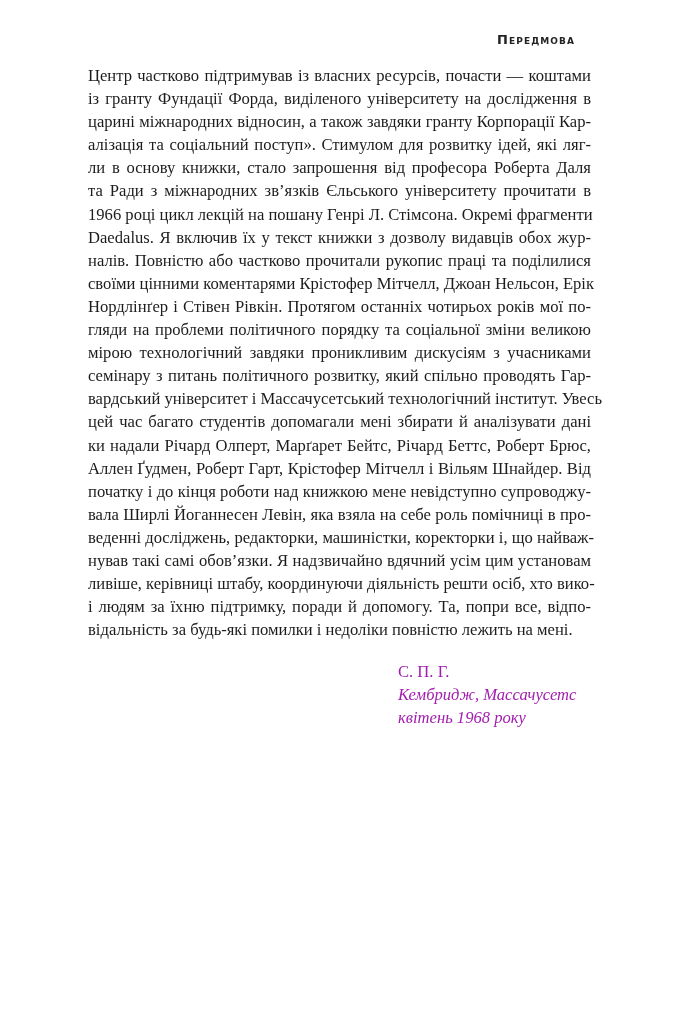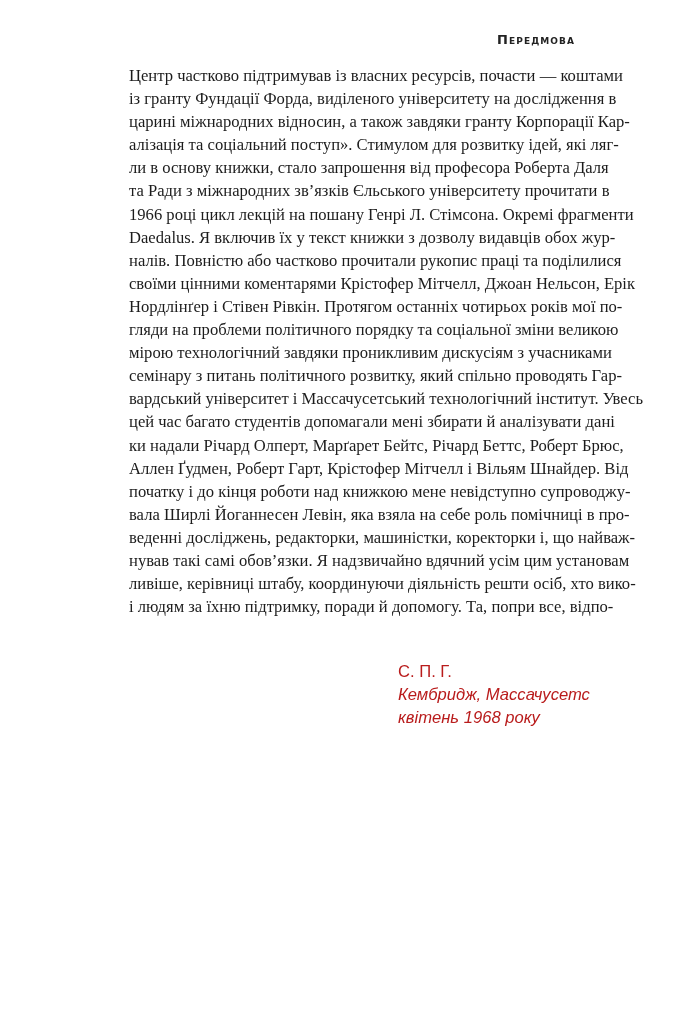--- a/index.html
+++ b/index.html
@@ -10,27 +10,27 @@
     letter-spacing: 1.1px; font-variant: small-caps; color: #222;
     font-weight: 600;
   }
   .body-text {
     position: absolute; top: 64px; left: 88px; width: 503px;
     font-family: "Liberation Serif", serif; font-size: 16.6px;
     line-height: 23.1px; color: #1c1c1c;
   }
   .line {
     display: block; text-align: justify; text-align-last: justify;
-    white-space: nowrap; height: 23.1px; margin-left: 41px;
+    white-space: nowrap; height: 23.1px;
   }
   .line.last { text-align-last: left; }
   .signature {
     position: absolute; top: 660px; left: 398px;
-    font-family: Liberation Sans, sans-serif; font-size: 16.6px;
-    line-height: 23px; color: #b91c1c;
+    font-family: Liberation Serif, serif; font-size: 16.6px;
+    line-height: 23px; color: #a21caf;
   }
   .signature .it { font-style: italic; }
 </style>
 </head>
 <body>
 
 <div class="running-head">Передмова</div>
 
 <div class="body-text" id="body">
     <span class="line">Центр частково підтримував із власних ресурсів, почасти — коштами</span>
@@ -50,19 +50,20 @@
     <span class="line">вардський університет і Массачусетський технологічний інститут. Увесь</span>
     <span class="line">цей час багато студентів допомагали мені збирати й аналізувати дані</span>
     <span class="line">ки надали Річард Олперт, Марґарет Бейтс, Річард Беттс, Роберт Брюс,</span>
     <span class="line">Аллен Ґудмен, Роберт Гарт, Крістофер Мітчелл і Вільям Шнайдер. Від</span>
     <span class="line">початку і до кінця роботи над книжкою мене невідступно супроводжу-</span>
     <span class="line">вала Ширлі Йоганнесен Левін, яка взяла на себе роль помічниці в про-</span>
     <span class="line">веденні досліджень, редакторки, машиністки, коректорки і, що найваж-</span>
     <span class="line">нував такі самі обов’язки. Я надзвичайно вдячний усім цим установам</span>
     <span class="line">ливіше, керівниці штабу, координуючи діяльність решти осіб, хто вико-</span>
     <span class="line">і людям за їхню підтримку, поради й допомогу. Та, попри все, відпо-</span>
+    <span class="line last">відальність за будь-які помилки і недоліки повністю лежить на мені.</span>
   </div>
 
 <div class="signature">
   <div>С. П. Г.</div>
   <div class="it">Кембридж, Массачусетс</div>
   <div class="it">квітень 1968 року</div>
 </div>
 
 </body></html>

